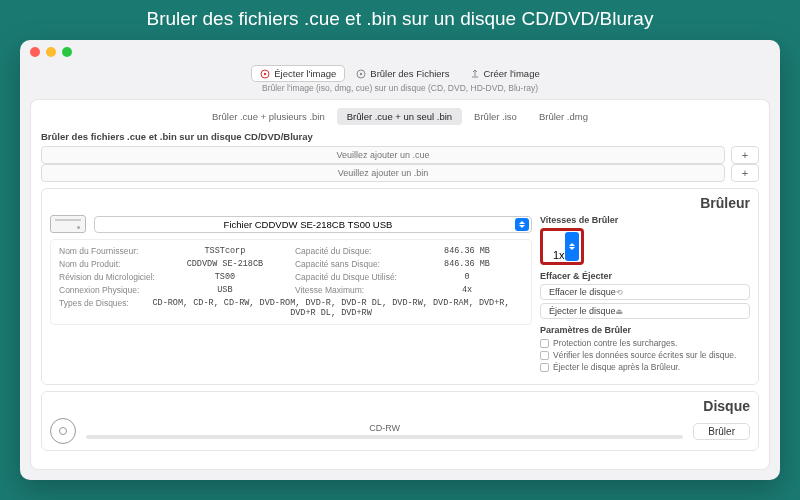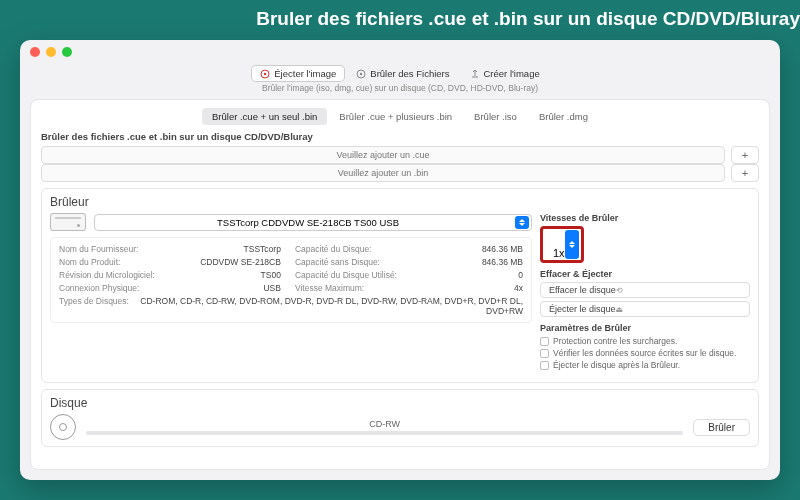--- a/index.html
+++ b/index.html
@@ -1,50 +1,50 @@
 <!DOCTYPE html>
 <html><head>
 <meta charset="utf-8">
 <style>
 * { box-sizing: border-box; margin: 0; padding: 0; font-family: -apple-system, BlinkMacSystemFont, "Helvetica Neue", Arial, sans-serif; }
 body { background: #1a7a72; width: 800px; height: 500px; overflow: hidden; }
-.banner { text-align: right; color: #fff; font-size: 19px; font-weight: 700; padding: 8px 0 10px; }
+.banner { text-align: center; color: #fff; font-size: 19px; font-weight: 400; padding: 8px 0 10px; }
 .window { background: #f2f2f4; border-radius: 10px; margin: 0 20px; height: 440px; box-shadow: 0 10px 30px rgba(0,0,0,.25); display:flex; flex-direction:column; }
 .titlebar { height: 24px; display:flex; align-items:center; padding: 0 10px; gap:6px; }
 .tl-dot { width:10px; height:10px; border-radius:50%; }
 .tl-close{background:#ff5f57;} .tl-min{background:#febc2e;} .tl-max{background:#28c840;}
 .toolbar { display:flex; justify-content:center; gap:4px; padding: 2px 0 0; }
 .tbtn { display:flex; align-items:center; gap:4px; font-size:9.5px; color:#333; padding:2px 8px; border-radius:4px; cursor:pointer; }
 .tbtn.active { background:#fff; box-shadow:0 0 0 1px #ccc; }
 .ticon{width:10px;height:10px;display:inline-block;}
 .subt { text-align:center; font-size:8.5px; color:#888; padding:2px 0 6px; }
 .content { background:#fff; border-radius:8px; margin:0 10px 10px; flex:1; padding:8px 10px; overflow:hidden; border:1px solid #e5e5e7; }
 .tabs { display:flex; justify-content:center; gap:2px; margin-bottom:6px; }
 .tab { font-size:9.5px; padding:3px 10px; color:#666; border-radius:4px; cursor:pointer; }
 .tab.active { background:#e8e8ea; color:#222; font-weight:500; }
 .sect-title { font-size:9.5px; font-weight:700; color:#444; margin:4px 0 4px; }
 .file-row { display:flex; gap:6px; }
 .file-input { flex:1; border:1px solid #ddd; border-radius:4px; font-size:9px; color:#aaa; text-align:center; padding:3px; background:#fafafa; }
 .plus-btn { width:28px; border:1px solid #ddd; border-radius:4px; background:#fff; font-size:11px; color:#666; cursor:pointer; }
 .panel { border:1px solid #e5e5e7; border-radius:6px; padding:6px 8px; margin-top:6px; }
-.panel-h { font-size:12px; font-weight:400; color:#444; margin-bottom:4px; }
+.panel-h { font-size:14px; font-weight:700; color:#444; margin-bottom:4px;text-align:right; }
 .burner-row { display:flex; gap:8px; align-items:flex-start; }
 .burner-left { flex:1; }
 .dev-sel-row { display:flex; gap:8px; align-items:center; margin-bottom:6px; }
 .drive-icon { width:36px; height:18px; border:1px solid #bbb; border-radius:3px; position:relative; background:#f5f5f5; }
 .drive-icon::after{content:"";position:absolute;left:4px;right:4px;top:3px;height:2px;background:#ccc;}
 .drive-icon::before{content:"";position:absolute;right:5px;bottom:3px;width:3px;height:3px;border-radius:50%;background:#aaa;}
 .dev-select { flex:1; border:1px solid #ccc; border-radius:4px; padding:2px 18px 2px 8px; font-size:9.5px; text-align:center; background:#fff; position:relative; cursor:pointer; }
 .sel-arrows{position:absolute;right:2px;top:1px;bottom:1px;width:14px;background:#0a7aff;border-radius:3px;display:flex;flex-direction:column;justify-content:center;align-items:center;}
 .sel-arrows::before,.sel-arrows::after{content:"";border:3px solid transparent;}
 .sel-arrows::before{border-bottom-color:#fff;margin-bottom:1px;}
 .sel-arrows::after{border-top-color:#fff;}
 .info-grid { display:grid; grid-template-columns: auto 1fr auto 1fr; gap:3px 14px; font-size:8.5px; color:#666; border:1px solid #eee; border-radius:4px; padding:6px 8px; }
 .info-grid .lbl { color:#888; }
-.info-grid .val { color:#444; text-align:right; }
+.info-grid .val { color:#444; text-align:center;font-family:Liberation Mono, monospace; }
 .types-row { grid-column: 1 / -1; display:flex; gap:10px; }
 .types-row .lbl{white-space:nowrap;}
 .types-row .val{flex:1;}
 .burner-right { width:210px; font-size:8.5px; }
 .rgroup { margin-bottom:6px; }
 .rlabel { font-weight:600; color:#444; font-size:9px; margin-bottom:3px; }
 .speed-sel { display:inline-block; border:3px solid #b91c1c; border-radius:4px; padding:18px 16px 1px 10px; position:relative; font-size:11px; background:#fff; cursor:pointer; }
 .act-btn { display:flex; justify-content:flex-start; align-items:center; width:100%; border:1px solid #ddd; border-radius:4px; padding:2px 8px; font-size:9px; background:#fff; margin-bottom:3px; cursor:pointer; color:#444;}
 .act-ic{color:#999;font-size:8px;}
 .chk-row { display:flex; align-items:center; gap:4px; margin-bottom:2px; color:#666; }
@@ -89,22 +89,22 @@
       <span class="ticon"><svg viewBox="0 0 10 10">
             <path d="M5 1 L5 7 M3 3 L5 1 L7 3 M2 8 L8 8" stroke="#888" stroke-width="1" fill="none"></path>
           </svg></span>
       <span>Créer l'image</span>
     </div>
   </div>
   <div class="subt">Brûler l'image (iso, dmg, cue) sur un disque (CD, DVD, HD-DVD, Blu-ray)</div>
 
   <div class="content">
     <div class="tabs">
+      <div class="tab">Brûler .cue + plusieurs .bin</div>
       <div class="tab active">Brûler .cue + un seul .bin</div>
-      <div class="tab">Brûler .cue + plusieurs .bin</div>
       <div class="tab">Brûler .iso</div>
       <div class="tab">Brûler .dmg</div>
     </div>
 
     <div class="sect-title">Brûler des fichiers .cue et .bin sur un disque CD/DVD/Bluray</div>
     <div class="file-row">
       <input class="file-input" placeholder="Veuillez ajouter un .cue" style="">
       <button class="plus-btn">+</button>
     </div>
     <div class="file-row">
@@ -112,21 +112,21 @@
       <button class="plus-btn">+</button>
     </div>
 
     <div class="panel">
       <div class="panel-h">Brûleur</div>
       <div class="burner-row">
         <div class="burner-left">
           <div class="dev-sel-row">
             <div class="drive-icon"></div>
             <div class="dev-select">
-              <span>TSSTcorp CDDVDW SE-218CB TS00 USB</span>
+              <span>Fichier CDDVDW SE-218CB TS00 USB</span>
               <span class="sel-arrows"></span>
             </div>
           </div>
           <div class="info-grid">
             <div class="lbl">Nom du Fournisseur:</div>
             <div class="val">TSSTcorp</div>
             <div class="lbl">Capacité du Disque:</div>
             <div class="val">846.36 MB</div>
 
             <div class="lbl">Nom du Produit:</div>

